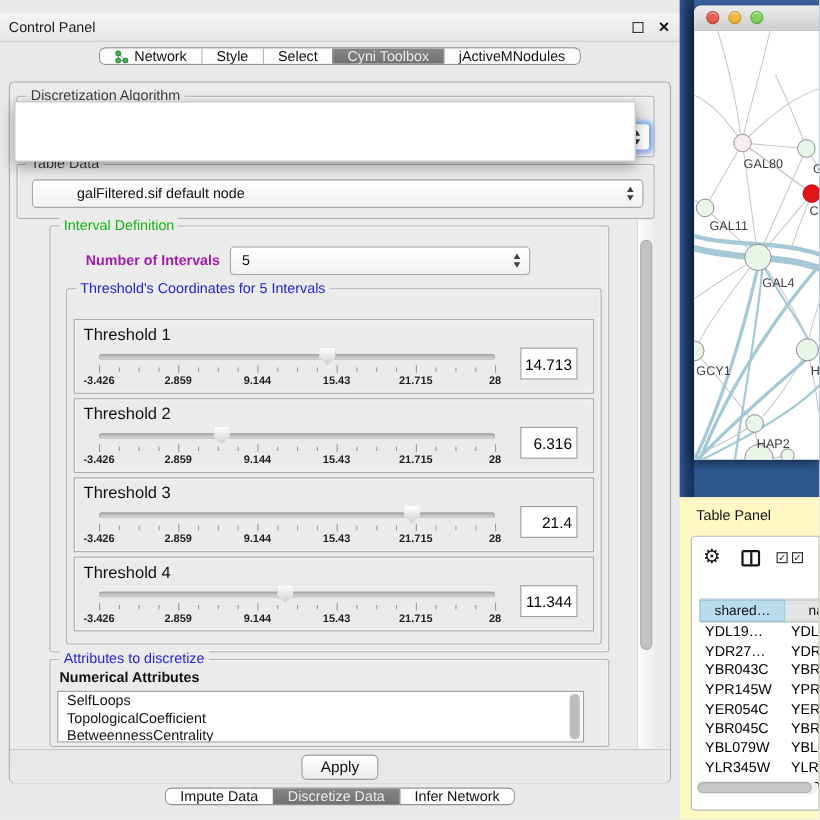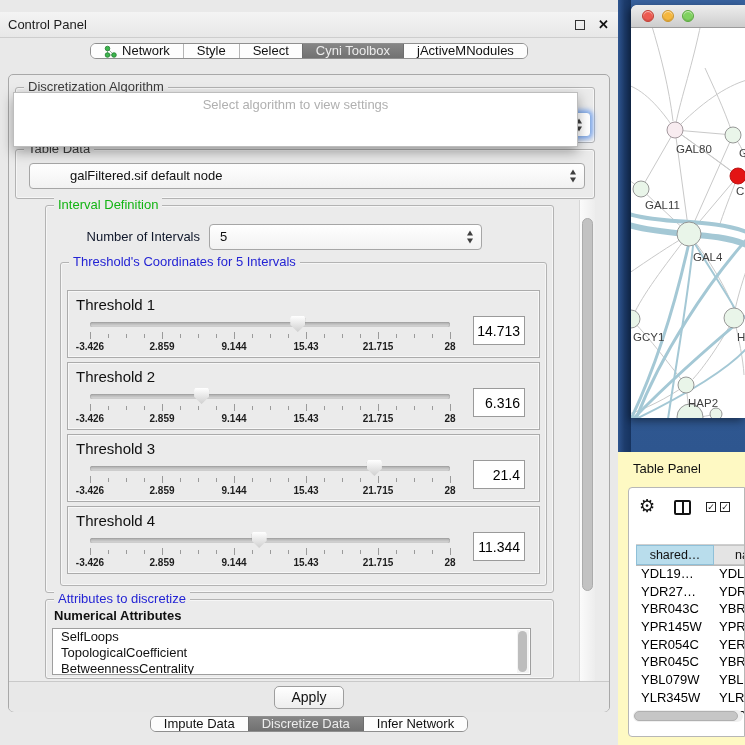--- a/index.html
+++ b/index.html
@@ -53,21 +53,21 @@
   
   #algo-popup { position:absolute; left:13px; top:80px; width:565px; height:55px; z-index:40;
     background:#fff; border:1px solid #bdbdbd; box-shadow:0 5px 12px rgba(0,0,0,.35); }
   .popup-prompt { text-align:center; color:#b0b0b0; font-size:13px; margin-top:4px; }
   .popup-item { font-size:13px; line-height:16px; padding-left:3px; color:#000; }
   .popup-item.bold { font-weight:bold; }
 
   
   #interval-group { left:36px; top:130px; width:509px; height:388px; }
   #intervals-count-label { position:absolute; left:0; top:23px; width:154px; text-align:right;
-    font-weight:normal; font-size:13px; color:#0f172a; }
+    font-weight:bold; font-size:13px; color:#a21caf; }
   #intervals-count-combo { left:163px; top:18px; width:273px; height:26px; }
   #thr-group { position:absolute; left:14px; top:56px; width:487px; height:324px; }
 
   .thr-box { position:absolute; left:6px; width:473px; height:68px; background:#ebebeb;
     border:1px solid #ababab; box-shadow: inset 0 0 0 1px rgba(255,255,255,.6); }
   .thr-label { position:absolute; left:8px; top:5px; font-weight:normal; font-size:15px; color:#101010; }
   .slider { position:absolute; left:22px; top:29px; width:360px; height:34px; }
   .track { position:absolute; left:0; right:0; top:2px; height:5px; border-radius:3px;
     background:linear-gradient(#a8a8a8,#dedede); box-shadow: inset 0 0 1px rgba(0,0,0,.5); }
   .thumb { position:absolute; top:-4px; width:15px; height:16px; margin-left:-7.5px;
@@ -392,21 +392,20 @@
     <div id="main-scrollbar">
       <div id="main-thumb"></div>
     </div>
 
     <div id="footer-bar">
       <button id="apply-btn">Apply</button>
     </div>
   </div>
 
   <div id="algo-popup">
-    <div class="popup-prompt">Select algorithm to view settings</div>
   </div>
 
   <div class="bottom-tabbar">
     <div class="seg-group" id="bottom-tabs">
         <div class="seg">
           <span>Impute Data</span>
         </div>
         <div class="seg sel">
           <span>Discretize Data</span>
         </div>

